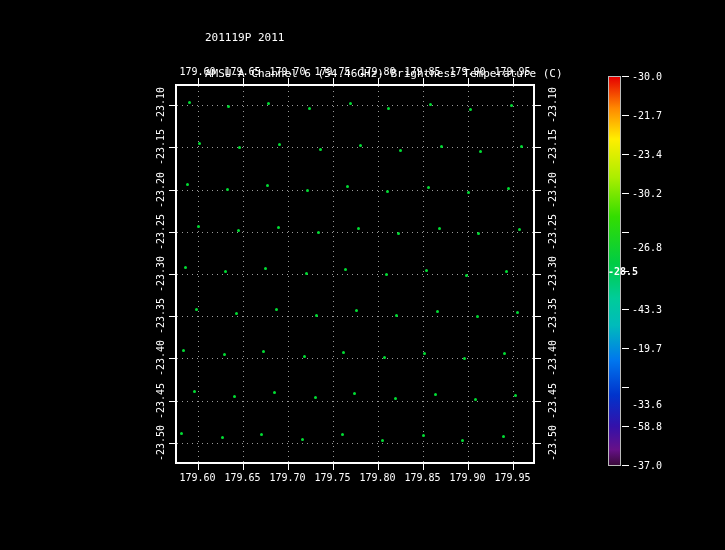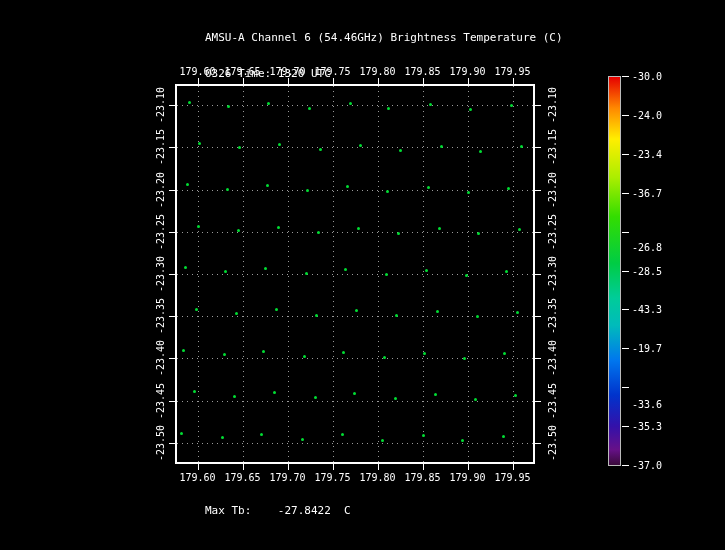--- a/index.html
+++ b/index.html
@@ -22,30 +22,30 @@
         border:1px solid #bbbbbb;box-sizing:border-box;}
   .cblab{position:absolute;color:#ffffff;font-size:10px;white-space:nowrap;}
   .foot{position:absolute;top:504px;color:#ffffff;font-size:11px;white-space:pre;}
 </style>
 </head>
 <body>
 
 <div id="canvas">
 
   <div class="hdr">
+    <div>201119P 2011</div>
     <div>AMSU-A Channel 6 (54.46GHz) Brightness Temperature (C)</div>
     <div>0326 Time: 1320 UTC</div>
     <div>NOAA-18</div>
   </div>
 
   <div id="plot"></div>
 
   <div id="colorbar" style="background: linear-gradient(rgb(230, 0, 0) 0%, rgb(255, 136, 0) 8%, rgb(255, 238, 0) 16%, rgb(170, 238, 0) 26%, rgb(51, 221, 0) 36%, rgb(0, 204, 68) 48%, rgb(0, 204, 153) 57%, rgb(0, 187, 187) 64%, rgb(0, 119, 238) 73%, rgb(0, 51, 204) 82%, rgb(51, 17, 170) 90%, rgb(102, 17, 136) 96%, rgb(58, 10, 58) 100%);"></div>
 
-  <div class="foot" style="left:205px">Max Tb:    -27.8422  C</div>
 
 <div class="grid-v" style="left: 197.5px; top: 86px; height: 376px;"></div>
     <div class="tick" style="left: 197.5px; top: 78px; width: 1px; height: 6px;"></div>
     <div class="tick" style="left: 197.5px; top: 464px; width: 1px; height: 6px;"></div>
     <div class="axlab ctr" style="left: 197.5px; top: 66px;">179.60</div>
     <div class="axlab ctr" style="left: 197.5px; top: 472px;">179.60</div>
     <div class="grid-v" style="left: 242.5px; top: 86px; height: 376px;"></div>
     <div class="tick" style="left: 242.5px; top: 78px; width: 1px; height: 6px;"></div>
     <div class="tick" style="left: 242.5px; top: 464px; width: 1px; height: 6px;"></div>
     <div class="axlab ctr" style="left: 242.5px; top: 66px;">179.65</div>
@@ -202,32 +202,32 @@
     <div class="dot" style="left: 260.4px; top: 432.6px; background: rgb(0, 221, 51);"></div>
     <div class="dot" style="left: 300.9px; top: 437.667px; background: rgb(0, 221, 51);"></div>
     <div class="dot" style="left: 340.5px; top: 433.444px; background: rgb(0, 221, 51);"></div>
     <div class="dot" style="left: 381px; top: 438.511px; background: rgb(0, 221, 51);"></div>
     <div class="dot" style="left: 421.5px; top: 434.289px; background: rgb(0, 221, 51);"></div>
     <div class="dot" style="left: 461.1px; top: 439.356px; background: rgb(0, 221, 51);"></div>
     <div class="dot" style="left: 501.6px; top: 435.133px; background: rgb(0, 221, 51);"></div>
     <div class="tick" style="left: 622px; top: 76px; width: 7px; height: 1px;"></div>
     <div class="cblab mid" style="left: 632px; top: 76px;">-30.0</div>
     <div class="tick" style="left: 622px; top: 114.9px; width: 7px; height: 1px;"></div>
-    <div class="cblab mid" style="left: 632px; top: 114.9px;">-24.0</div>
+    <div class="cblab mid" style="left: 632px; top: 114.9px;">-21.7</div>
     <div class="tick" style="left: 622px; top: 153.8px; width: 7px; height: 1px;"></div>
     <div class="cblab mid" style="left: 632px; top: 153.8px;">-23.4</div>
     <div class="tick" style="left: 622px; top: 192.7px; width: 7px; height: 1px;"></div>
-    <div class="cblab mid" style="left: 632px; top: 192.7px;">-36.7</div>
+    <div class="cblab mid" style="left: 632px; top: 192.7px;">-30.2</div>
     <div class="tick" style="left: 622px; top: 231.6px; width: 7px; height: 1px;"></div>
     <div class="cblab mid" style="left: 632px; top: 247px;">-26.8</div>
     <div class="tick" style="left: 622px; top: 270.5px; width: 7px; height: 1px;"></div>
-    <div class="cblab mid" style="left: 632px; top: 270.5px;">-28.5</div>
+    <div class="cblab mid" style="left: 608px; top: 270.5px; font-weight: bold;">-28.5</div>
     <div class="tick" style="left: 622px; top: 309.4px; width: 7px; height: 1px;"></div>
     <div class="cblab mid" style="left: 632px; top: 309.4px;">-43.3</div>
     <div class="tick" style="left: 622px; top: 348.3px; width: 7px; height: 1px;"></div>
     <div class="cblab mid" style="left: 632px; top: 348.3px;">-19.7</div>
     <div class="tick" style="left: 622px; top: 387.2px; width: 7px; height: 1px;"></div>
     <div class="cblab mid" style="left: 632px; top: 404px;">-33.6</div>
     <div class="tick" style="left: 622px; top: 426.1px; width: 7px; height: 1px;"></div>
-    <div class="cblab mid" style="left: 632px; top: 426.1px;">-35.3</div>
+    <div class="cblab mid" style="left: 632px; top: 426.1px;">-58.8</div>
     <div class="tick" style="left: 622px; top: 465px; width: 7px; height: 1px;"></div>
     <div class="cblab mid" style="left: 632px; top: 465px;">-37.0</div>
   </div>
 
 </body></html>

